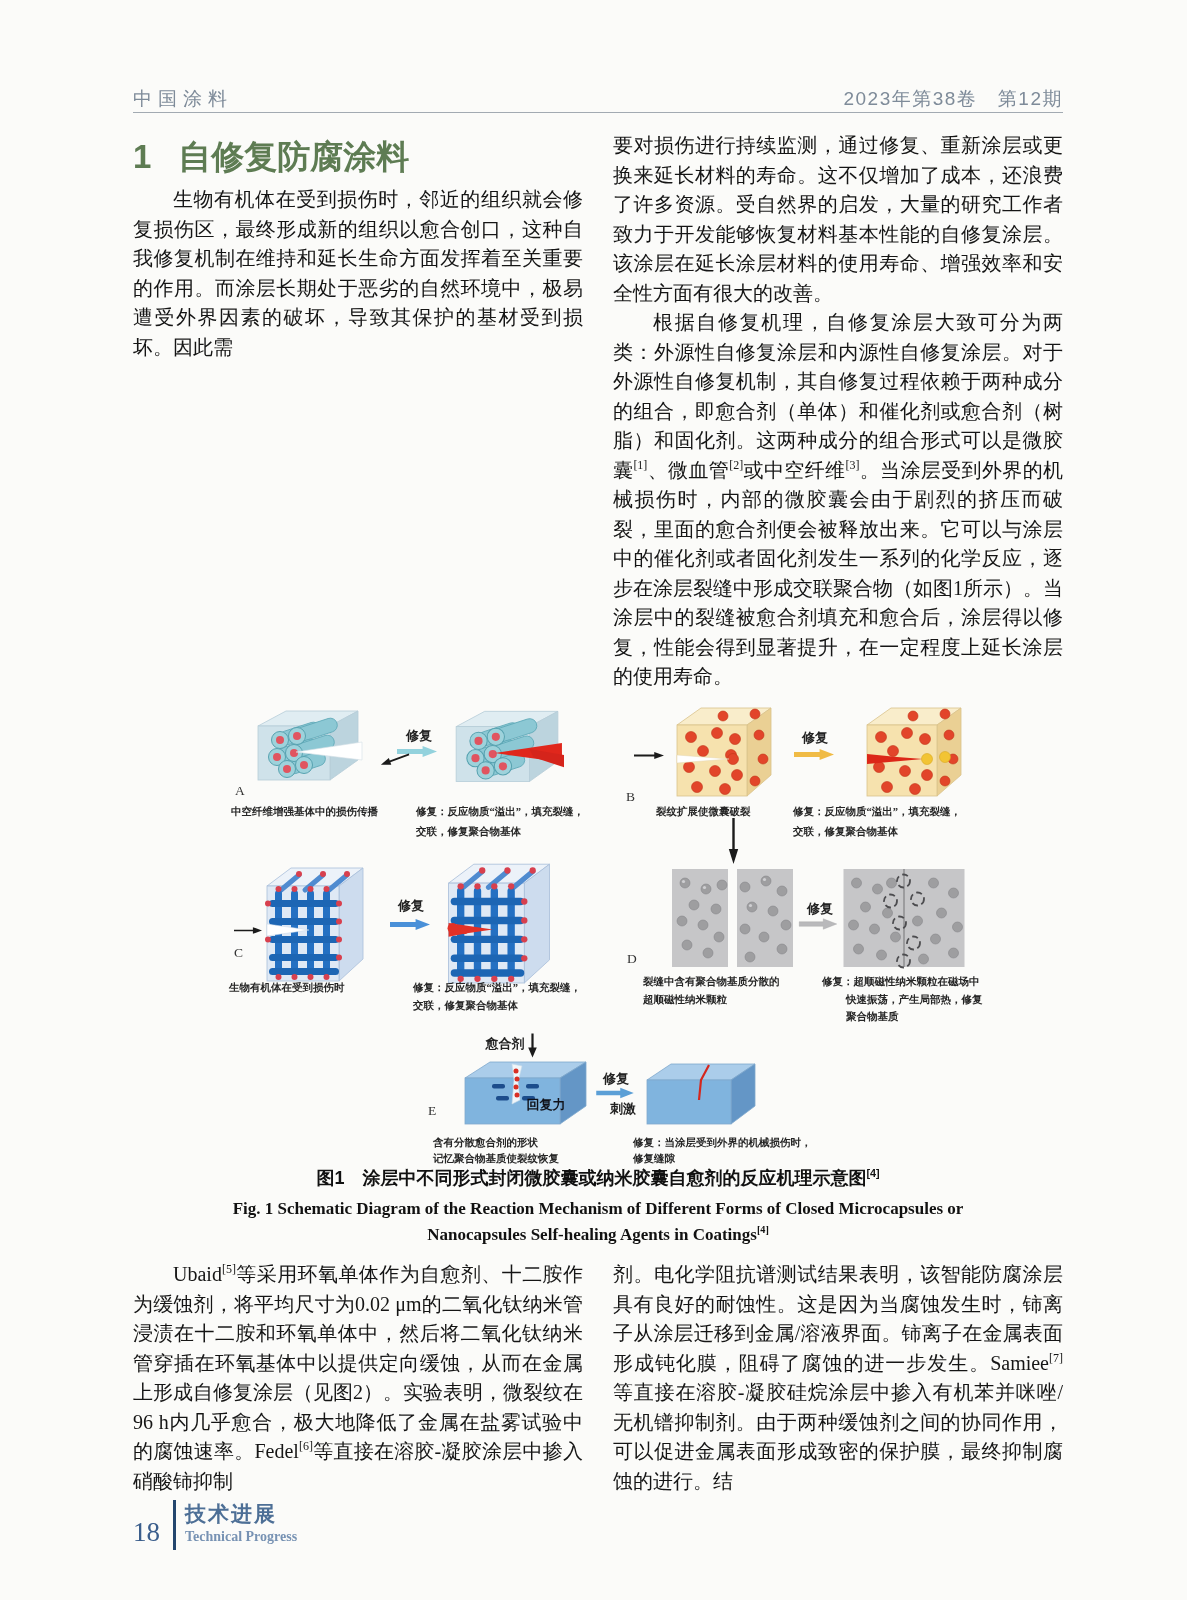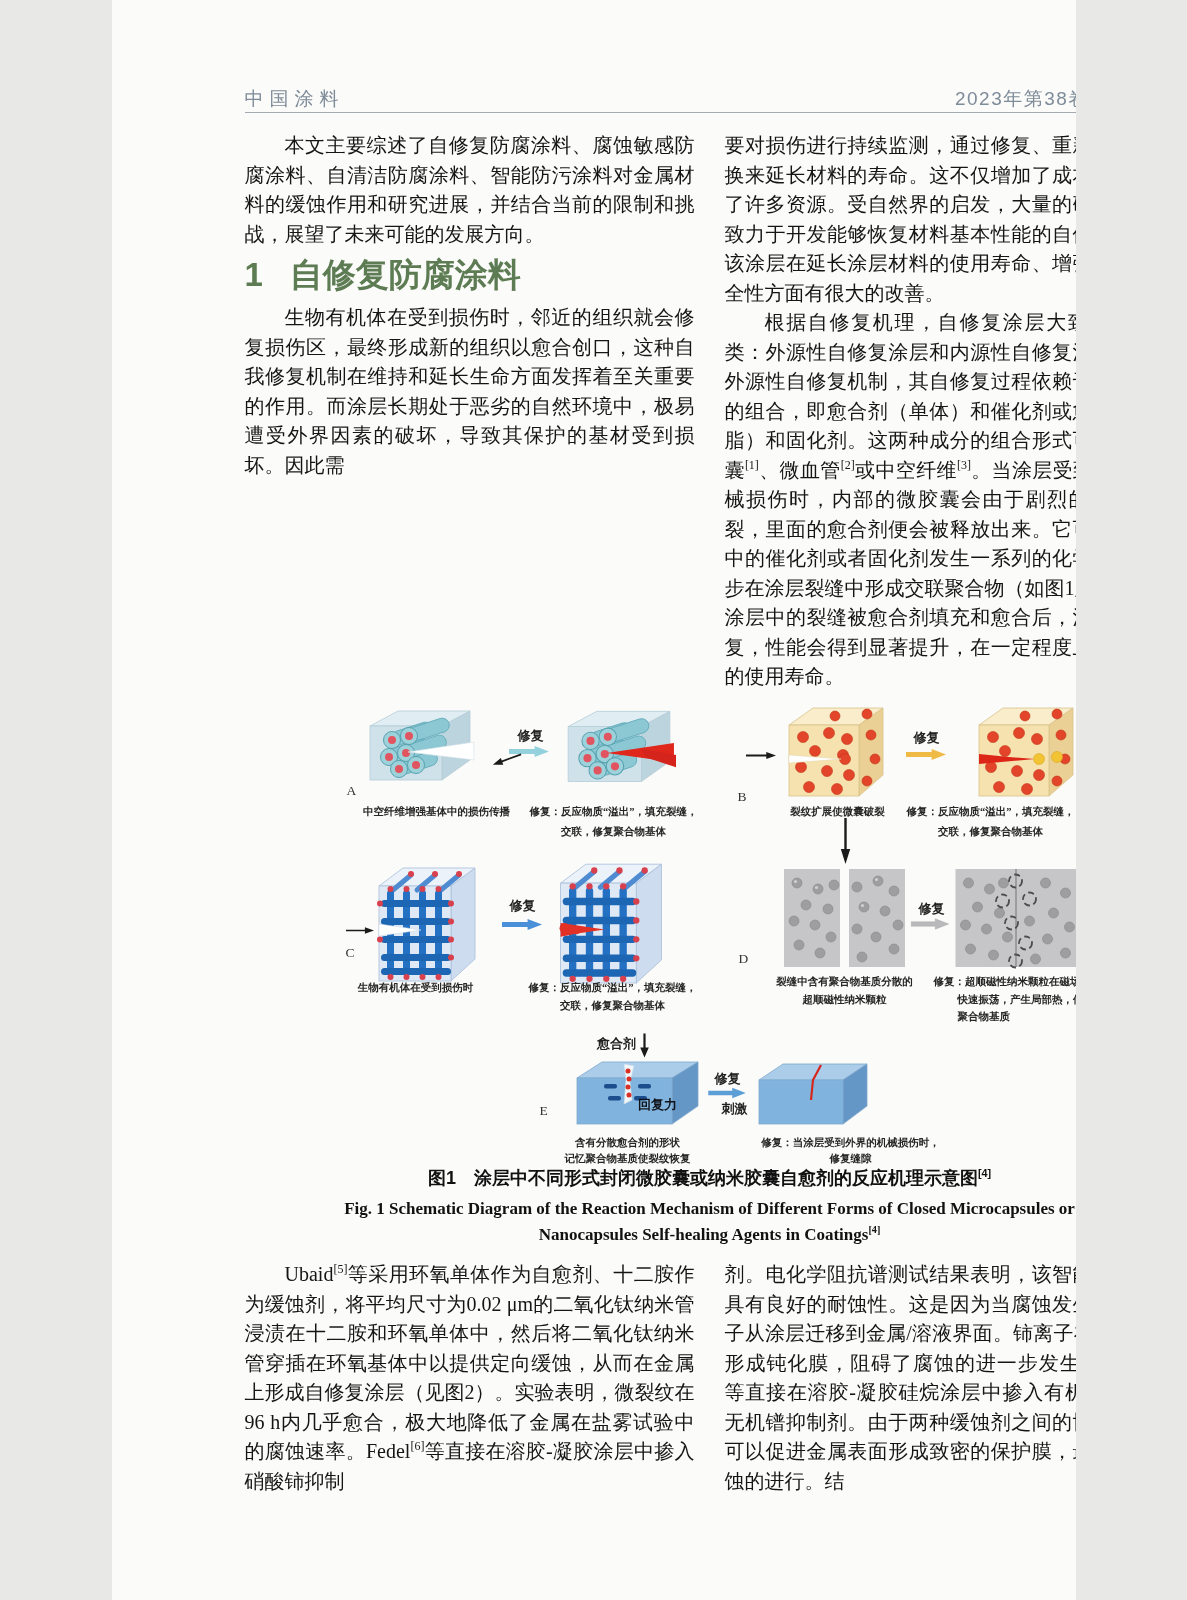--- a/index.html
+++ b/index.html
@@ -12,21 +12,21 @@
     --footer-en:#7792b3;
     --ink:#1b1b1b;
     --arrow-a:#93d2dd;
     --arrow-b:#f0bb45;
     --arrow-c:#4a90d8;
     --arrow-d:#b9b9bb;
     --arrow-e:#5b9fd6;
   }
   html,body{margin:0;padding:0;background:#e8e8e6;}
   .page{
-    position:relative;width:964px;height:1600px;margin:0 auto;
+    position:relative;width:1187px;height:1600px;margin:0 auto;
     background:#fbfbf9;overflow:hidden;
     font-family:"Liberation Serif","DejaVu Serif",serif;color:#151515;
   }
   
   .header{position:absolute;left:133px;top:82px;width:930px;height:30px;
     border-bottom:1.5px solid var(--rule-gray);display:flex;justify-content:space-between;align-items:flex-end;
     font-family:"Liberation Sans","DejaVu Sans",sans-serif;color:var(--header-gray);font-size:19px;}
   .header .journal{letter-spacing:6px;}
   .header .issue{letter-spacing:1.5px;}
   
@@ -37,21 +37,21 @@
   sup{font-size:60%;vertical-align:super;line-height:0;}
   h2.sec{margin:10px 0 13px 0;font-family:"Liberation Sans","DejaVu Sans",sans-serif;
     font-size:33px;line-height:31px;color:var(--heading-green);font-weight:bold;}
   h2.sec .num{display:inline-block;}
   h2.sec .ttl{display:inline-block;margin-left:27px;}
   
   .figure{position:absolute;left:133px;top:678px;width:930px;height:500px;}
   .figure svg{position:absolute;overflow:visible;}
   .fig-label{position:absolute;font-size:13px;font-weight:600;color:#222;text-align:center;line-height:14px;}
   .panel-letter{position:absolute;font-size:13.5px;color:#333;line-height:14px;}
-  .subcap{position:absolute;font-size:10.5px;font-weight:600;color:#262626;line-height:17.5px;text-align:center;}
+  .subcap{position:absolute;font-size:10.5px;font-weight:600;color:#262626;line-height:17.5px;text-align:left;}
   .subcap.lh20{line-height:20px;}
   .subcap.lh15{line-height:15.5px;margin-top:10px;}
   .subcap.left{text-align:left;}
   .subcap .ind{padding-left:24px;}
   .figcap-cn{position:absolute;left:133px;top:1166px;width:930px;text-align:center;
     font-family:"Liberation Sans","DejaVu Sans",sans-serif;font-size:18px;font-weight:bold;color:#111;}
   .figcap-en{position:absolute;left:133px;top:1196px;width:930px;text-align:center;
     font-size:17px;font-weight:bold;line-height:26px;color:#111;}
   
   .footer{position:absolute;left:133px;top:1498px;width:300px;height:54px;}
@@ -65,21 +65,20 @@
 <body>
 
 <div class="page">
 
   <div class="header">
     <span class="journal">中国涂料</span>
     <span class="issue">2023年第38卷　第12期</span>
   </div>
 
   <div class="col" style="left:133px;top:131px;">
-    <p class="indent">本文主要综述了自修复防腐涂料、腐蚀敏感防腐涂料、自清洁防腐涂料、智能防污涂料对金属材料的缓蚀作用和研究进展，并结合当前的限制和挑战，展望了未来可能的发展方向。</p>
     <h2 class="sec"><span class="num">1</span><span class="ttl">自修复防腐涂料</span></h2>
     <p class="indent">生物有机体在受到损伤时，邻近的组织就会修复损伤区，最终形成新的组织以愈合创口，这种自我修复机制在维持和延长生命方面发挥着至关重要的作用。而涂层长期处于恶劣的自然环境中，极易遭受外界因素的破坏，导致其保护的基材受到损坏。因此需</p>
   </div>
 
   <div class="col" style="left:613px;top:131px;">
     <p>要对损伤进行持续监测，通过修复、重新涂层或更换来延长材料的寿命。这不仅增加了成本，还浪费了许多资源。受自然界的启发，大量的研究工作者致力于开发能够恢复材料基本性能的自修复涂层。该涂层在延长涂层材料的使用寿命、增强效率和安全性方面有很大的改善。</p>
     <p class="indent">根据自修复机理，自修复涂层大致可分为两类：外源性自修复涂层和内源性自修复涂层。对于外源性自修复机制，其自修复过程依赖于两种成分的组合，即愈合剂（单体）和催化剂或愈合剂（树脂）和固化剂。这两种成分的组合形式可以是微胶囊<sup>[1]</sup>、微血管<sup>[2]</sup>或中空纤维<sup>[3]</sup>。当涂层受到外界的机械损伤时，内部的微胶囊会由于剧烈的挤压而破裂，里面的愈合剂便会被释放出来。它可以与涂层中的催化剂或者固化剂发生一系列的化学反应，逐步在涂层裂缝中形成交联聚合物（如图1所示）。当涂层中的裂缝被愈合剂填充和愈合后，涂层得以修复，性能会得到显著提升，在一定程度上延长涂层的使用寿命。</p>
   </div>
 
   <div class="figure">
@@ -456,14 +455,20 @@
     <div>Nanocapsules Self-healing Agents in Coatings<sup>[4]</sup></div>
   </div>
 
   <div class="col" style="left:133px;top:1260px;">
     <p class="indent">Ubaid<sup>[5]</sup>等采用环氧单体作为自愈剂、十二胺作为缓蚀剂，将平均尺寸为0.02 μm的二氧化钛纳米管浸渍在十二胺和环氧单体中，然后将二氧化钛纳米管穿插在环氧基体中以提供定向缓蚀，从而在金属上形成自修复涂层（见图2）。实验表明，微裂纹在96 h内几乎愈合，极大地降低了金属在盐雾试验中的腐蚀速率。Fedel<sup>[6]</sup>等直接在溶胶-凝胶涂层中掺入硝酸铈抑制</p>
   </div>
   <div class="col" style="left:613px;top:1260px;">
     <p>剂。电化学阻抗谱测试结果表明，该智能防腐涂层具有良好的耐蚀性。这是因为当腐蚀发生时，铈离子从涂层迁移到金属/溶液界面。铈离子在金属表面形成钝化膜，阻碍了腐蚀的进一步发生。Samiee<sup>[7]</sup>等直接在溶胶-凝胶硅烷涂层中掺入有机苯并咪唑/无机镨抑制剂。由于两种缓蚀剂之间的协同作用，可以促进金属表面形成致密的保护膜，最终抑制腐蚀的进行。结</p>
   </div>
 
+  <div class="footer">
+    <span class="num">18</span>
+    <span class="bar"></span>
+    <span class="cn">技术进展</span>
+    <span class="en">Technical Progress</span>
+  </div>
 
 </div>
 
 </body></html>

